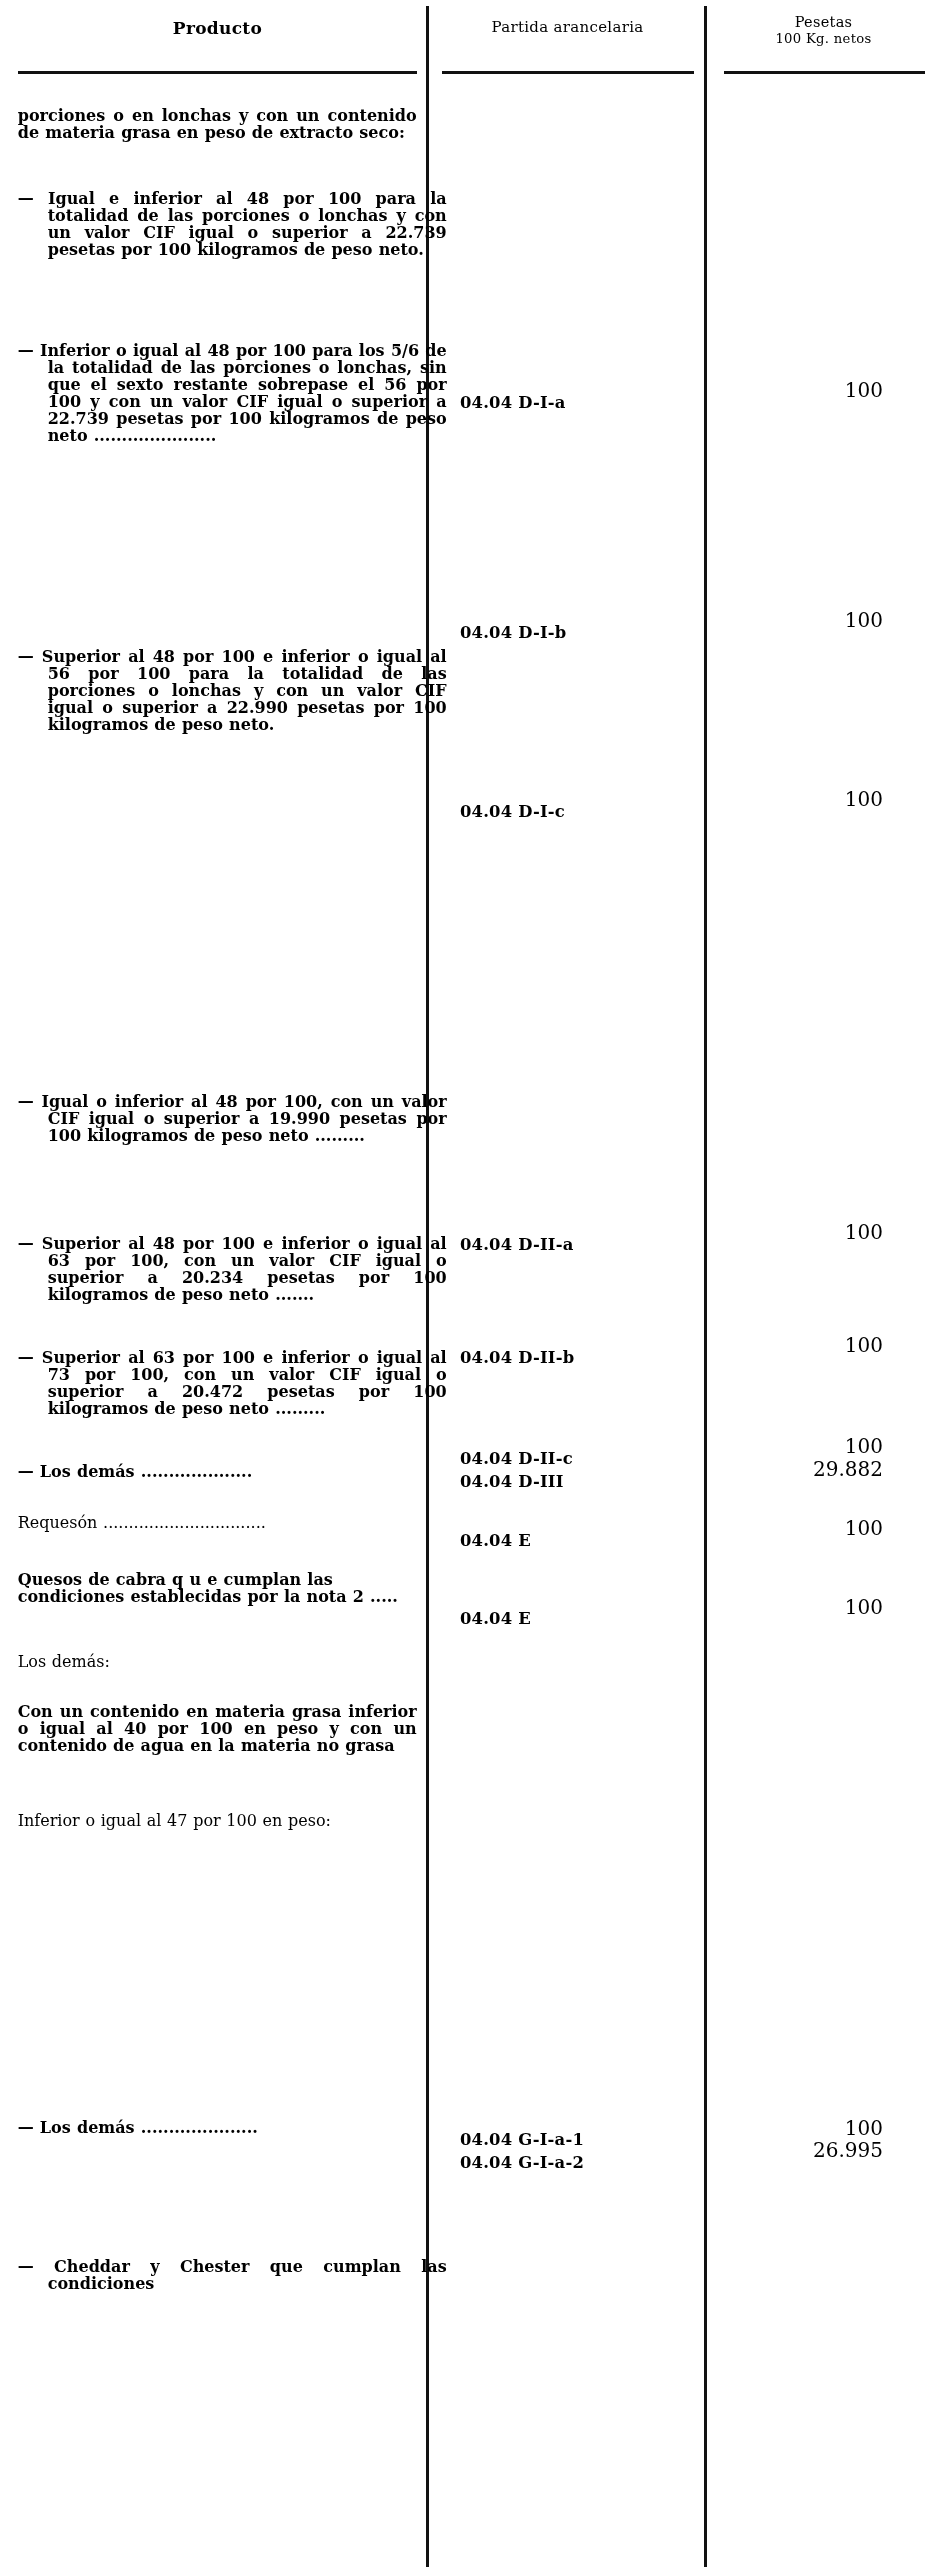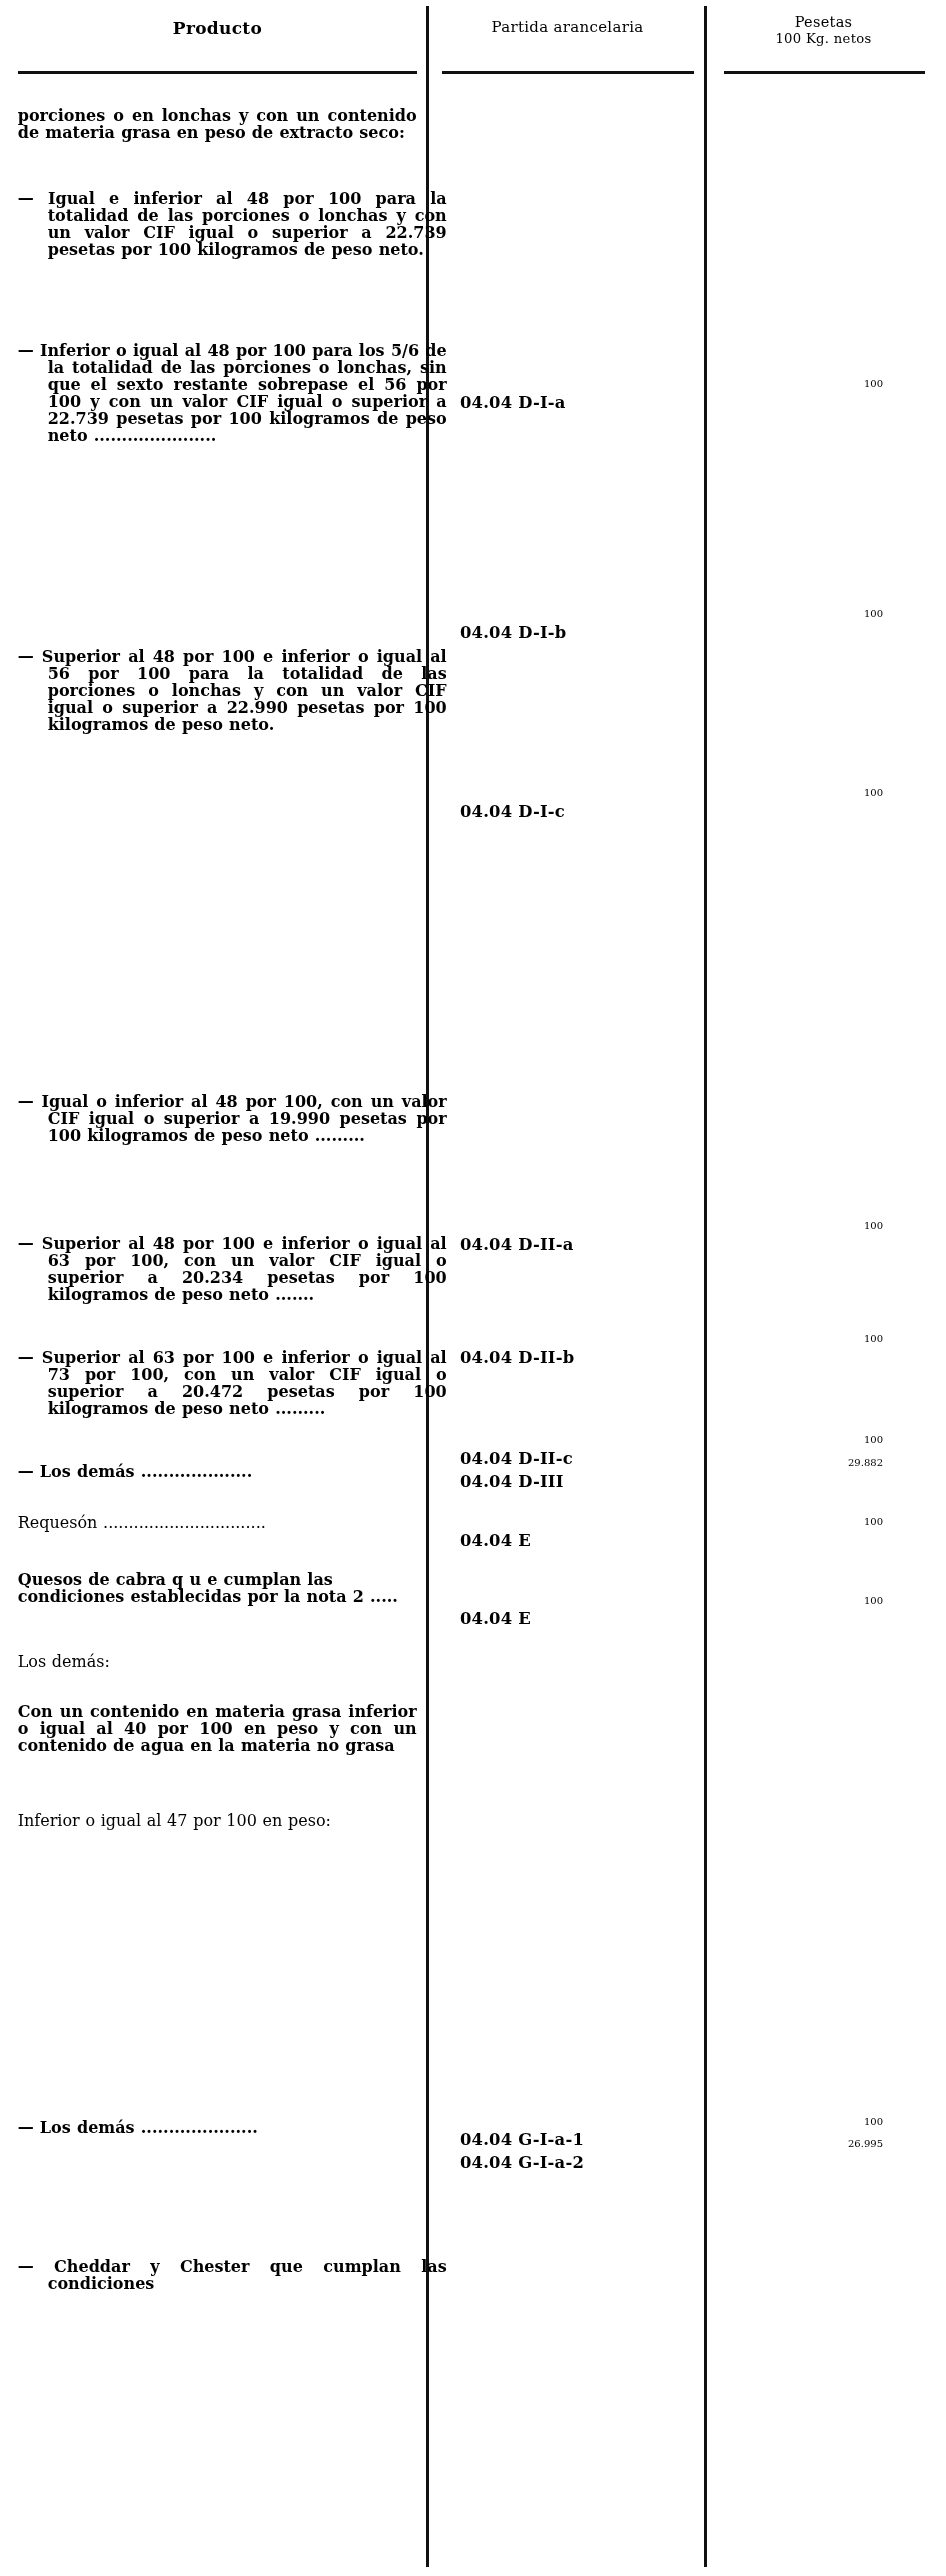--- a/index.html
+++ b/index.html
@@ -103,21 +103,21 @@
     font-family: "DejaVu Serif", serif;
     font-size: 16.4px;
     font-weight: 700;
     letter-spacing: 0.2px;
     white-space: nowrap;
     margin-top: 16px;
   }
   .amount {
     position: absolute;
     font-family: "DejaVu Serif", serif;
-    font-size: 10px;
+    font-size: 20px;
     text-align: right;
     white-space: nowrap;
     width: 132px;
   }
 </style>
 </head>
 <body>
 
 <div class="page">
 

